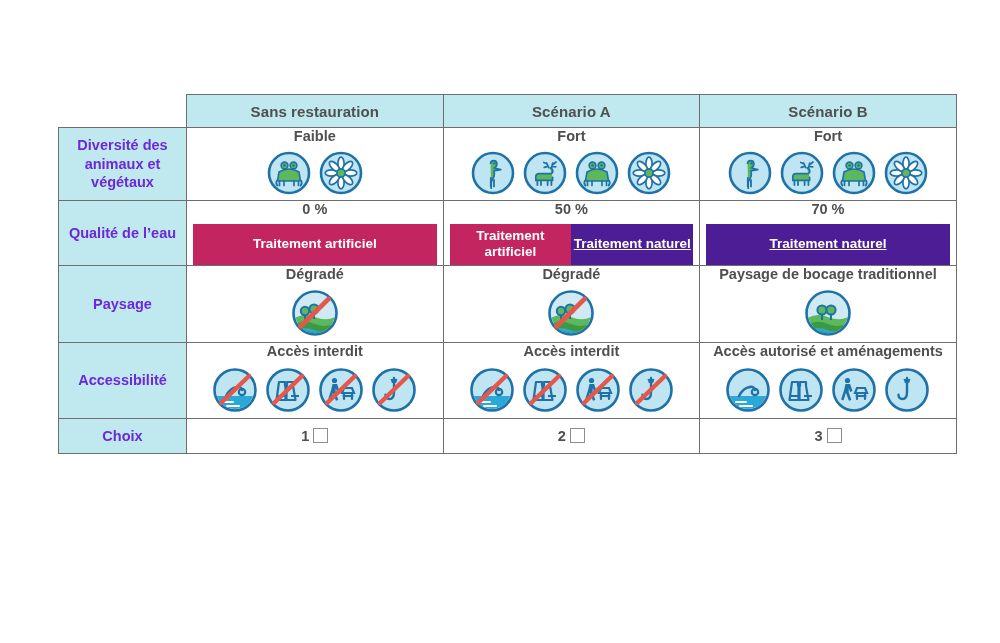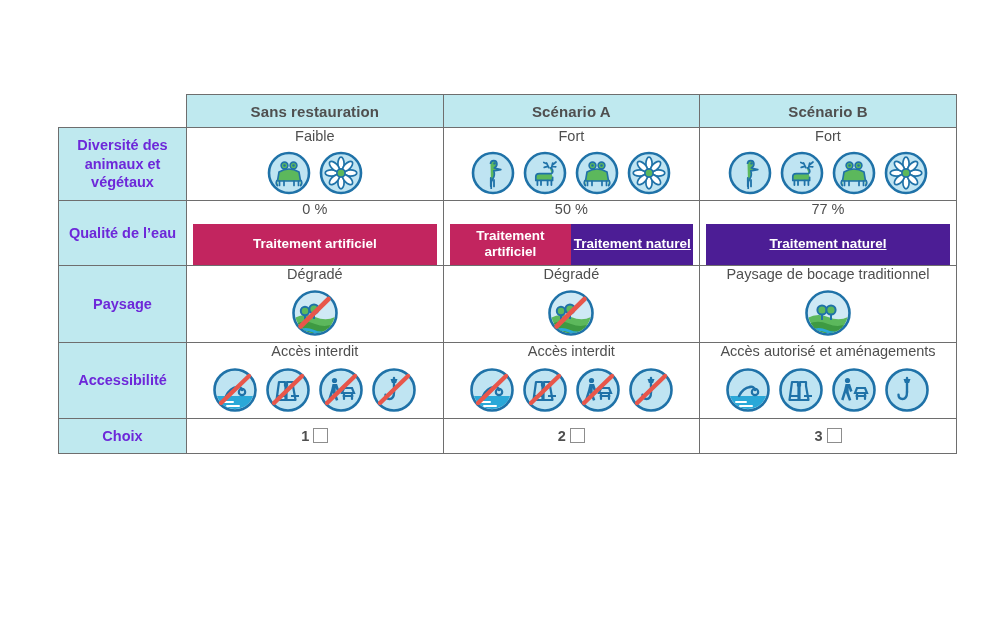--- a/index.html
+++ b/index.html
@@ -66,21 +66,21 @@
     padding: 4px 6px;
   }
 
   
   .cell {
     background: #ffffff;
     padding: 7px 8px 9px 8px;
   }
   .cell-title {
     font-size: 14.5px;
-    font-weight: normal;
+    font-weight: bold;
     color: #4f4f4f;
     margin-bottom: 5px;
     line-height: 1.2;
     white-space: nowrap;
   }
   .cell-plain {
     font-size: 14.5px;
     font-weight: bold;
     color: #4f4f4f;
     padding: 12px 4px;
@@ -340,21 +340,21 @@
 
         <td class="cell">
           <div class="cell-title">50 %</div>
           <div class="bar">
             <div class="bar-seg seg-artificial w50">Traitement artificiel</div>
             <div class="bar-seg seg-natural w50">Traitement naturel</div>
           </div>
         </td>
 
         <td class="cell">
-          <div class="cell-title">77 %</div>
+          <div class="cell-title">70 %</div>
           <div class="bar">
             <div class="bar-seg seg-natural w100">Traitement naturel</div>
           </div>
         </td>
       </tr>
 
       <tr>
         <td class="row-label">Paysage</td>
 
         <td class="cell">

